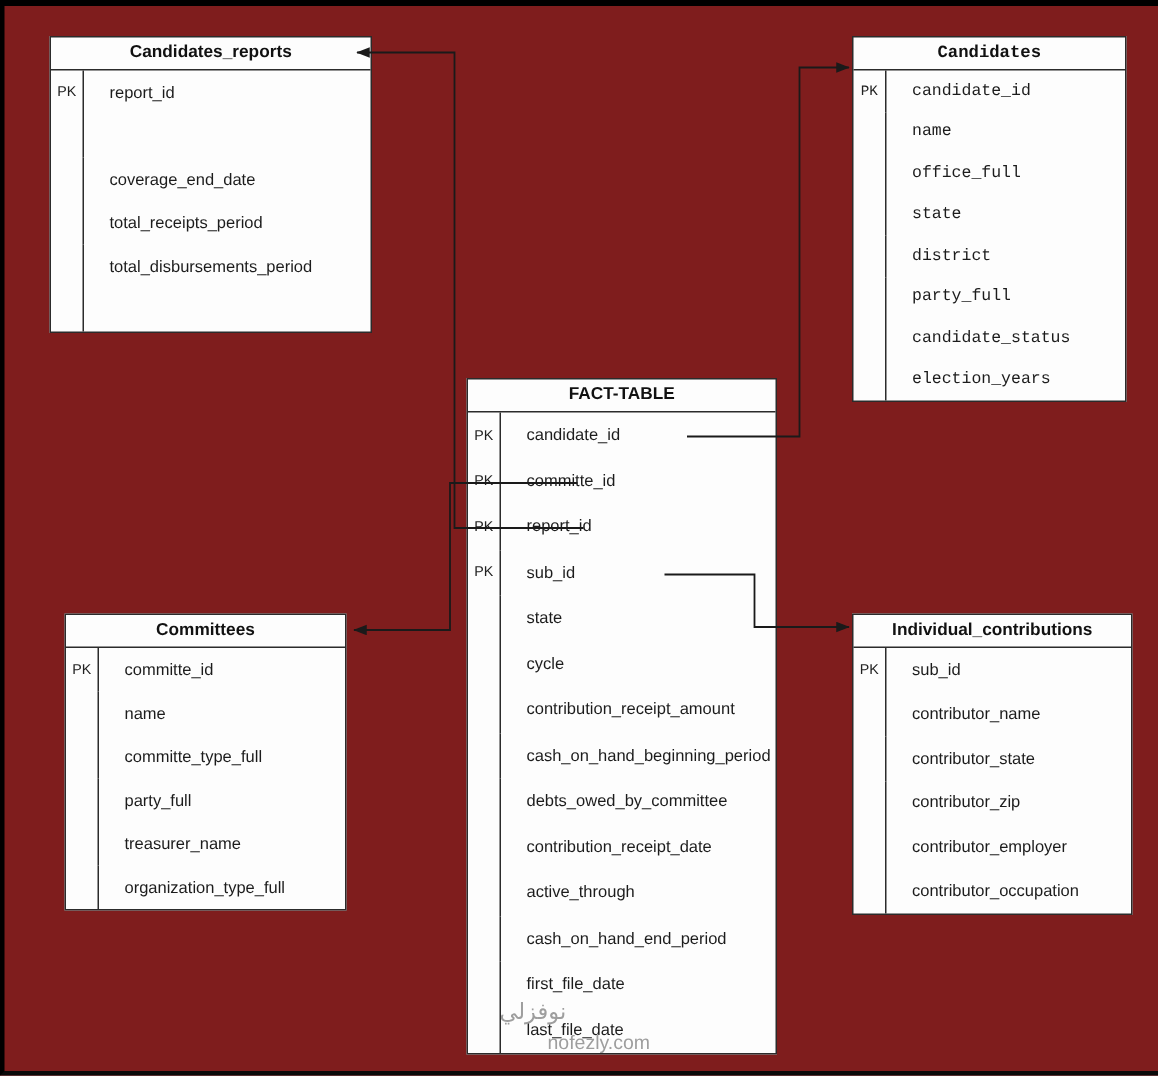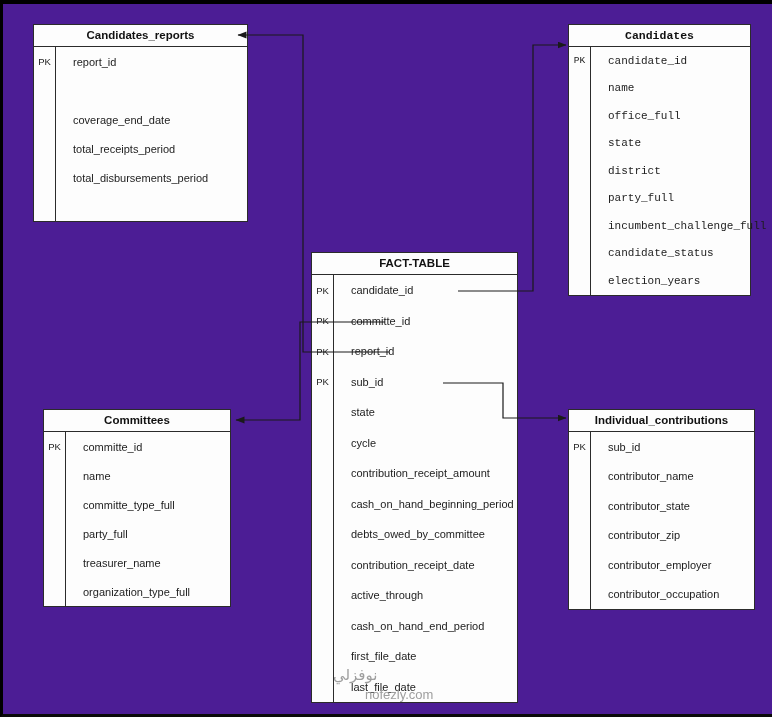--- a/index.html
+++ b/index.html
@@ -4,21 +4,21 @@
 <style>
   * { box-sizing: border-box; margin: 0; padding: 0; }
   body {
     font-family: "Liberation Sans", "DejaVu Sans", sans-serif;
     background: #ffffff;
   }
   .canvas {
     position: relative;
     width: 772px;
     height: 717px;
-    background: #4c1d95;
+    background: #7f1d1d;
     border-top: 4px solid #000;
     border-left: 3px solid #000;
     border-bottom: 3px solid #0a0a0a;
     overflow: hidden;
   }
   .etable {
     position: absolute;
     background: #fdfdfd;
     border: 1px solid #2b2b2b;
     z-index: 2;
@@ -147,24 +147,20 @@
         <div class="trow">
           <div class="pkcell"></div>
           <div class="fieldcell">district</div>
         </div>
         <div class="trow">
           <div class="pkcell"></div>
           <div class="fieldcell">party_full</div>
         </div>
         <div class="trow">
           <div class="pkcell"></div>
-          <div class="fieldcell">incumbent_challenge_full</div>
-        </div>
-        <div class="trow">
-          <div class="pkcell"></div>
           <div class="fieldcell">candidate_status</div>
         </div>
         <div class="trow">
           <div class="pkcell"></div>
           <div class="fieldcell">election_years</div>
         </div>
       </div>
   </div>
 
   <div class="etable" style="left:308px; top:248px; width:207px; --rh:30.5px;">

